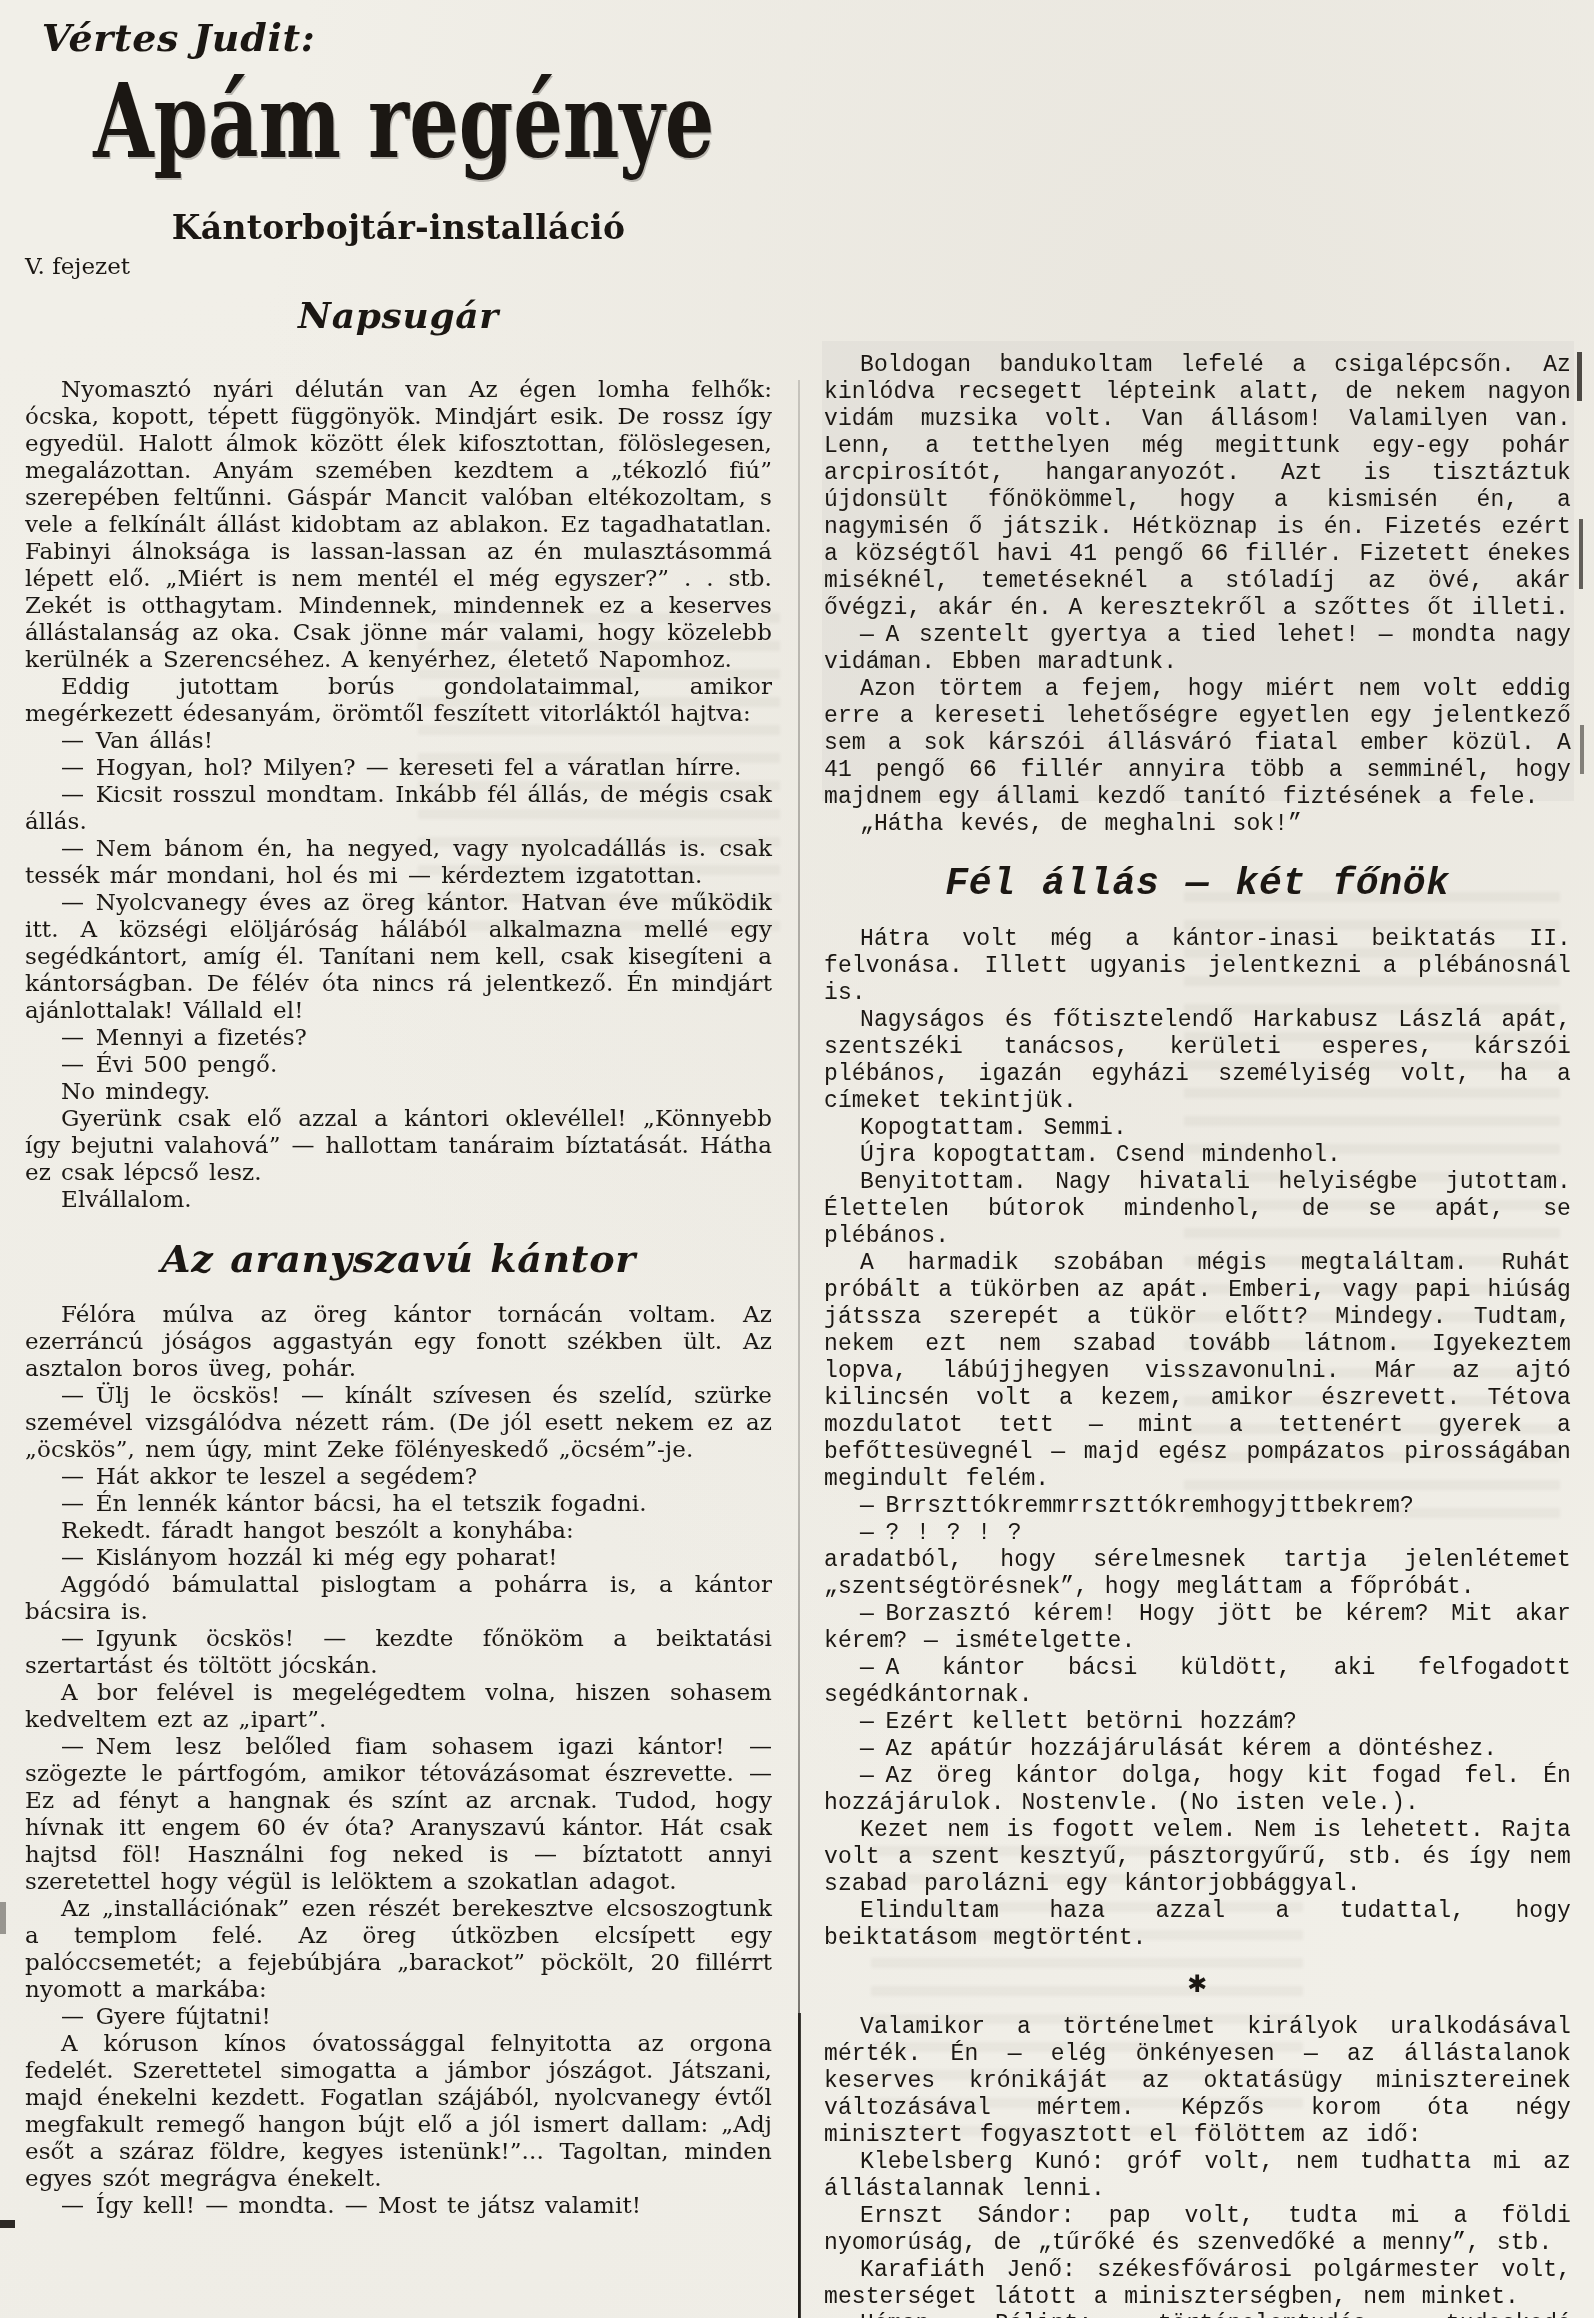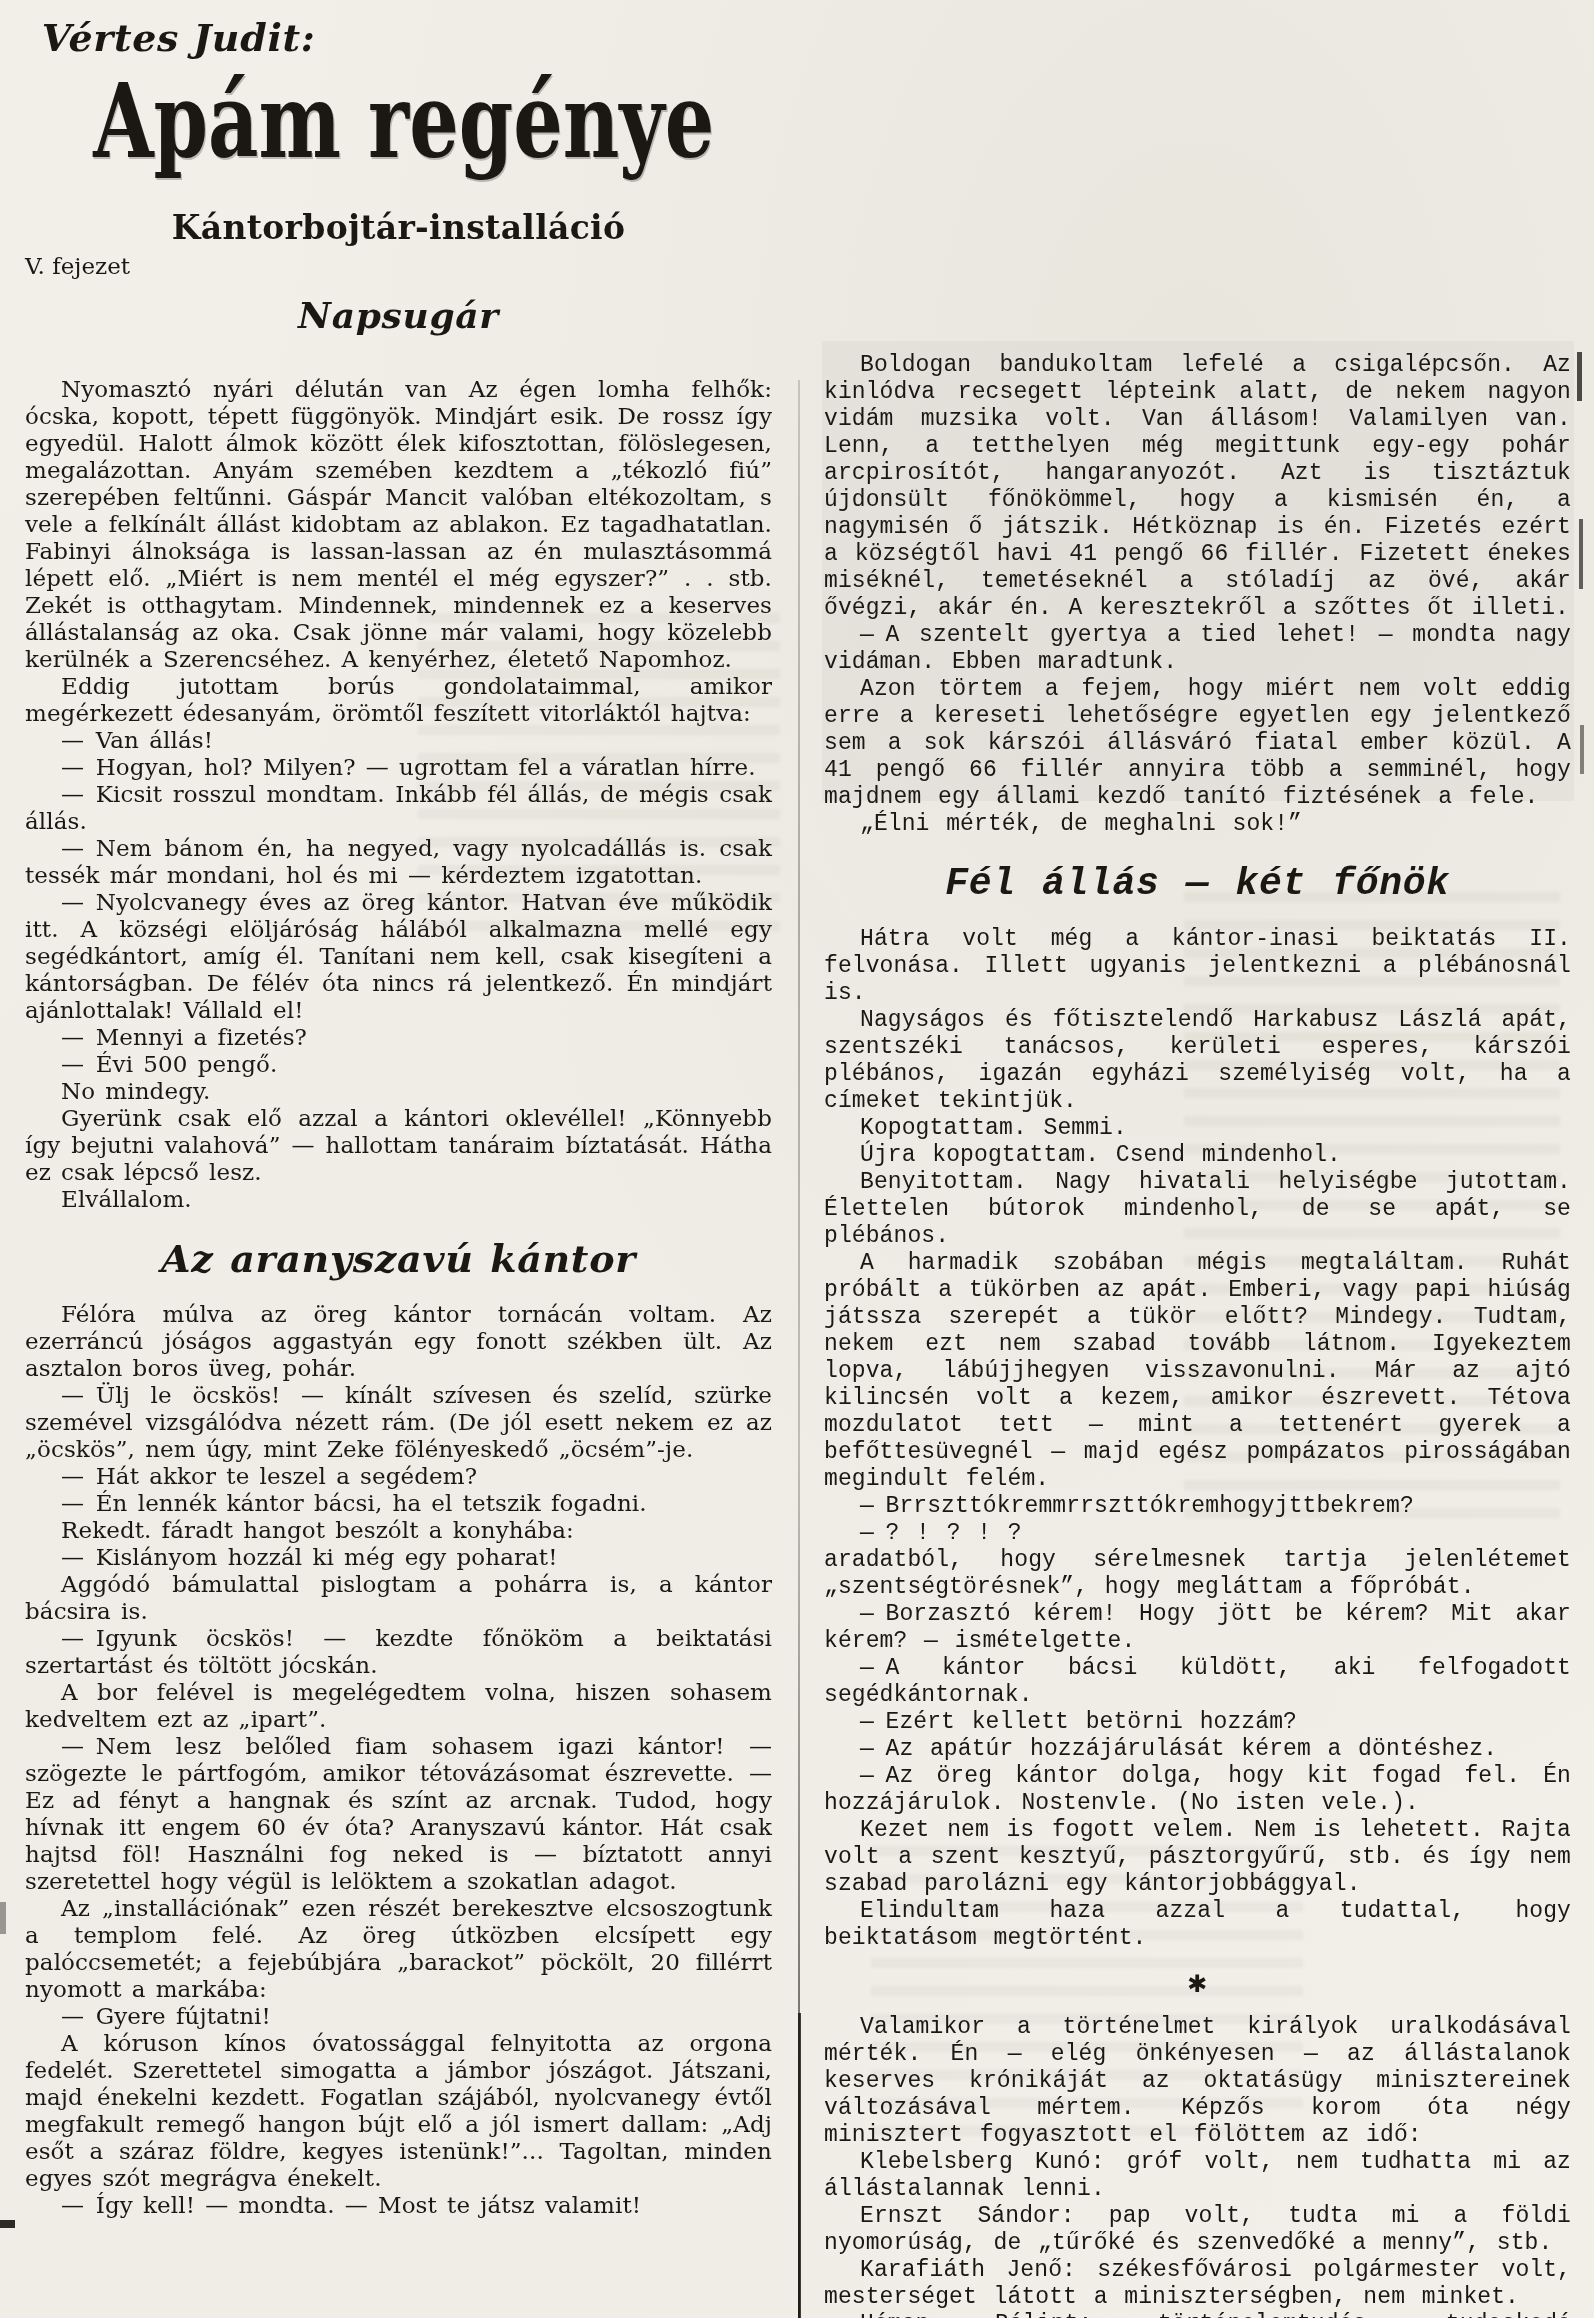--- a/index.html
+++ b/index.html
@@ -85,21 +85,21 @@
     </div>
     <div class="subtitle">Kántorbojtár-installáció</div>
     <div class="chapter">V. fejezet</div>
     <div class="napsugar">Napsugár</div>
   </div>
 
   <div class="col col-left" id="col-left">
       <p class="bp">Nyomasztó nyári délután van Az égen lomha felhők: ócska, kopott, tépett függönyök. Mindjárt esik. De rossz így egyedül. Halott álmok között élek kifosztottan, fölöslegesen, megalázottan. Anyám szemében kezdtem a „tékozló fiú” szerepében feltűnni. Gáspár Mancit valóban eltékozoltam, s vele a felkínált állást kidobtam az ablakon. Ez tagadhatatlan. Fabinyi álnoksága is lassan-lassan az én mulasztásommá lépett elő. „Miért is nem mentél el még egyszer?” . . stb. Zekét is otthagytam. Mindennek, mindennek ez a keserves állástalanság az oka. Csak jönne már valami, hogy közelebb kerülnék a Szerencséhez. A kenyérhez, életető Napomhoz.</p>
       <p class="bp">Eddig jutottam borús gondolataimmal, amikor megérkezett édesanyám, örömtől feszített vitorláktól hajtva:</p>
       <p class="bp dialogue">— Van állás!</p>
-      <p class="bp dialogue">— Hogyan, hol? Milyen? — ugrottam fel a váratlan hírre.</p>
+      <p class="bp dialogue">— Hogyan, hol? Milyen? — kereseti fel a váratlan hírre.</p>
       <p class="bp dialogue">— Kicsit rosszul mondtam. Inkább fél állás, de mégis csak állás.</p>
       <p class="bp dialogue">— Nem bánom én, ha negyed, vagy nyolcadállás is. csak tessék már mondani, hol és mi — kérdeztem izgatottan.</p>
       <p class="bp dialogue">— Nyolcvanegy éves az öreg kántor. Hatvan éve működik itt. A községi elöljáróság hálából alkalmazna mellé egy segédkántort, amíg él. Tanítani nem kell, csak kisegíteni a kántorságban. De félév óta nincs rá jelentkező. Én mindjárt ajánlottalak! Vállald el!</p>
       <p class="bp dialogue">— Mennyi a fizetés?</p>
       <p class="bp dialogue">— Évi 500 pengő.</p>
       <p class="bp">No mindegy.</p>
       <p class="bp">Gyerünk csak elő azzal a kántori oklevéllel! „Könnyebb így bejutni valahová” — hallottam tanáraim bíztatását. Hátha ez csak lépcső lesz.</p>
       <p class="bp">Elvállalom.</p>
       <h2 class="col-heading">Az aranyszavú kántor</h2>
       <p class="bp">Félóra múlva az öreg kántor tornácán voltam. Az ezerráncú jóságos aggastyán egy fonott székben ült. Az asztalon boros üveg, pohár.</p>
@@ -114,21 +114,21 @@
       <p class="bp dialogue">— Nem lesz belőled fiam sohasem igazi kántor! — szögezte le pártfogóm, amikor tétovázásomat észrevette. — Ez ad fényt a hangnak és színt az arcnak. Tudod, hogy hívnak itt engem 60 év óta? Aranyszavú kántor. Hát csak hajtsd föl! Használni fog neked is — bíztatott annyi szeretettel hogy végül is lelöktem a szokatlan adagot.</p>
       <p class="bp">Az „installációnak” ezen részét berekesztve elcsoszogtunk a templom felé. Az öreg útközben elcsípett egy palóccsemetét; a fejebúbjára „barackot” pöckölt, 20 fillérrt nyomott a markába:</p>
       <p class="bp dialogue">— Gyere fújtatni!</p>
       <p class="bp">A kóruson kínos óvatossággal felnyitotta az orgona fedelét. Szerettetel simogatta a jámbor jószágot. Játszani, majd énekelni kezdett. Fogatlan szájából, nyolcvanegy évtől megfakult remegő hangon bújt elő a jól ismert dallam: „Adj esőt a száraz földre, kegyes istenünk!”... Tagoltan, minden egyes szót megrágva énekelt.</p>
       <p class="bp dialogue">— Így kell! — mondta. — Most te játsz valamit!</p>
     </div>
   <div class="col col-right" id="col-right">
       <p class="bp">Boldogan bandukoltam lefelé a csigalépcsőn. Az kinlódva recsegett lépteink alatt, de nekem nagyon vidám muzsika volt. Van állásom! Valamilyen van. Lenn, a tetthelyen még megittunk egy-egy pohár arcpirosítót, hangaranyozót. Azt is tisztáztuk újdonsült főnökömmel, hogy a kismisén én, a nagymisén ő játszik. Hétköznap is én. Fizetés ezért a községtől havi 41 pengő 66 fillér. Fizetett énekes miséknél, temetéseknél a stóladíj az övé, akár ővégzi, akár én. A keresztekről a szőttes őt illeti.</p>
       <p class="bp dialogue">— A szentelt gyertya a tied lehet! — mondta nagy vidáman. Ebben maradtunk.</p>
       <p class="bp">Azon törtem a fejem, hogy miért nem volt eddig erre a kereseti lehetőségre egyetlen egy jelentkező sem a sok kárszói állásváró fiatal ember közül. A 41 pengő 66 fillér annyira több a semminél, hogy majdnem egy állami kezdő tanító fiztésének a fele.</p>
-      <p class="bp">„Élni mérték, de meghalni sok!”</p>
+      <p class="bp">„Hátha kevés, de meghalni sok!”</p>
       <h2 class="col-heading">Fél állás — két főnök</h2>
       <p class="bp">Hátra volt még a kántor-inasi beiktatás II. felvonása. Illett ugyanis jelentkezni a plébánosnál is.</p>
       <p class="bp">Nagyságos és főtisztelendő Harkabusz Lászlá apát, szentszéki tanácsos, kerületi esperes, kárszói plébános, igazán egyházi személyiség volt, ha a címeket tekintjük.</p>
       <p class="bp">Kopogtattam. Semmi.</p>
       <p class="bp">Újra kopogtattam. Csend mindenhol.</p>
       <p class="bp">Benyitottam. Nagy hivatali helyiségbe jutottam. Élettelen bútorok mindenhol, de se apát, se plébános.</p>
       <p class="bp">A harmadik szobában mégis megtaláltam. Ruhát próbált a tükörben az apát. Emberi, vagy papi hiúság játssza szerepét a tükör előtt? Mindegy. Tudtam, nekem ezt nem szabad tovább látnom. Igyekeztem lopva, lábújjhegyen visszavonulni. Már az ajtó kilincsén volt a kezem, amikor észrevett. Tétova mozdulatot tett — mint a tettenért gyerek a befőttesüvegnél — majd egész pompázatos pirosságában megindult felém.</p>
       <p class="bp dialogue">— Brrszttókremmrrszttókremhogyjttbekrem?</p>
       <p class="bp dialogue">— ? ! ? ! ?</p>
       <p class="bp noindent">aradatból, hogy sérelmesnek tartja jelenlétemet „szentségtörésnek”, hogy megláttam a főpróbát.</p>

